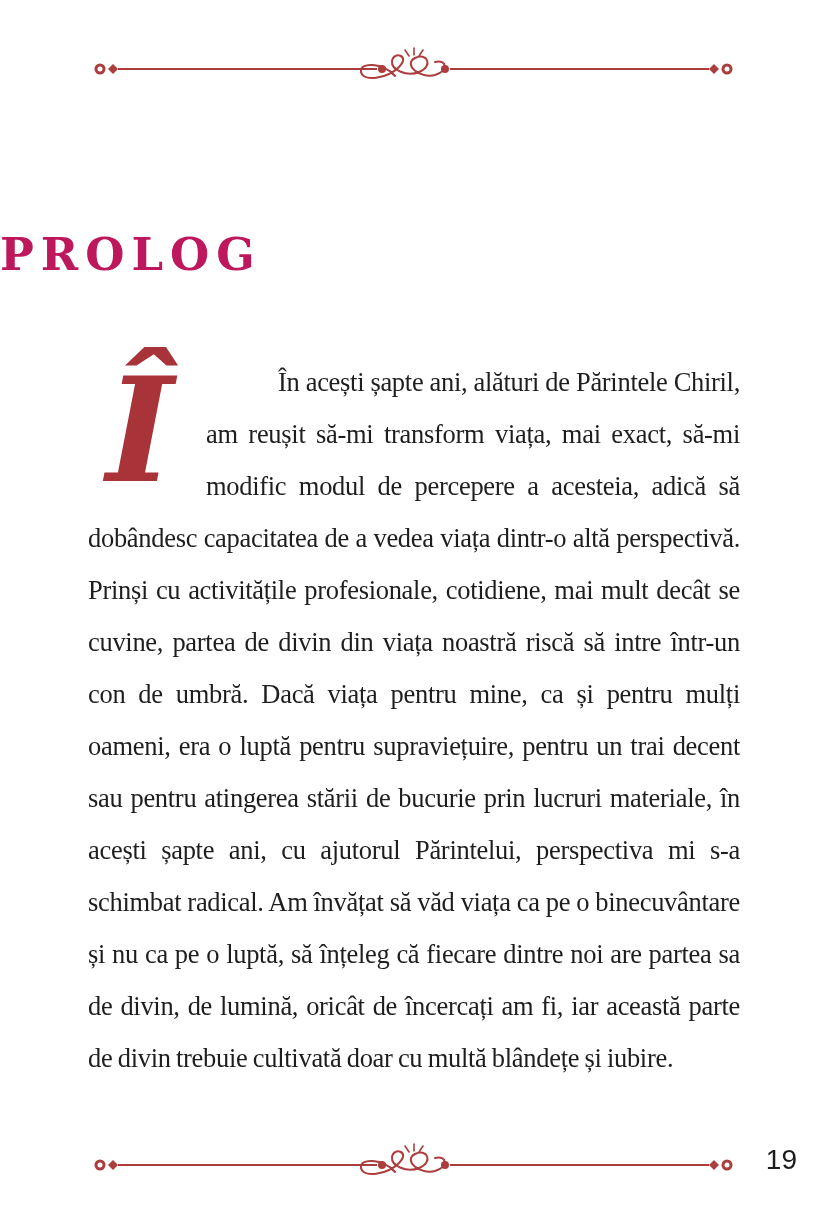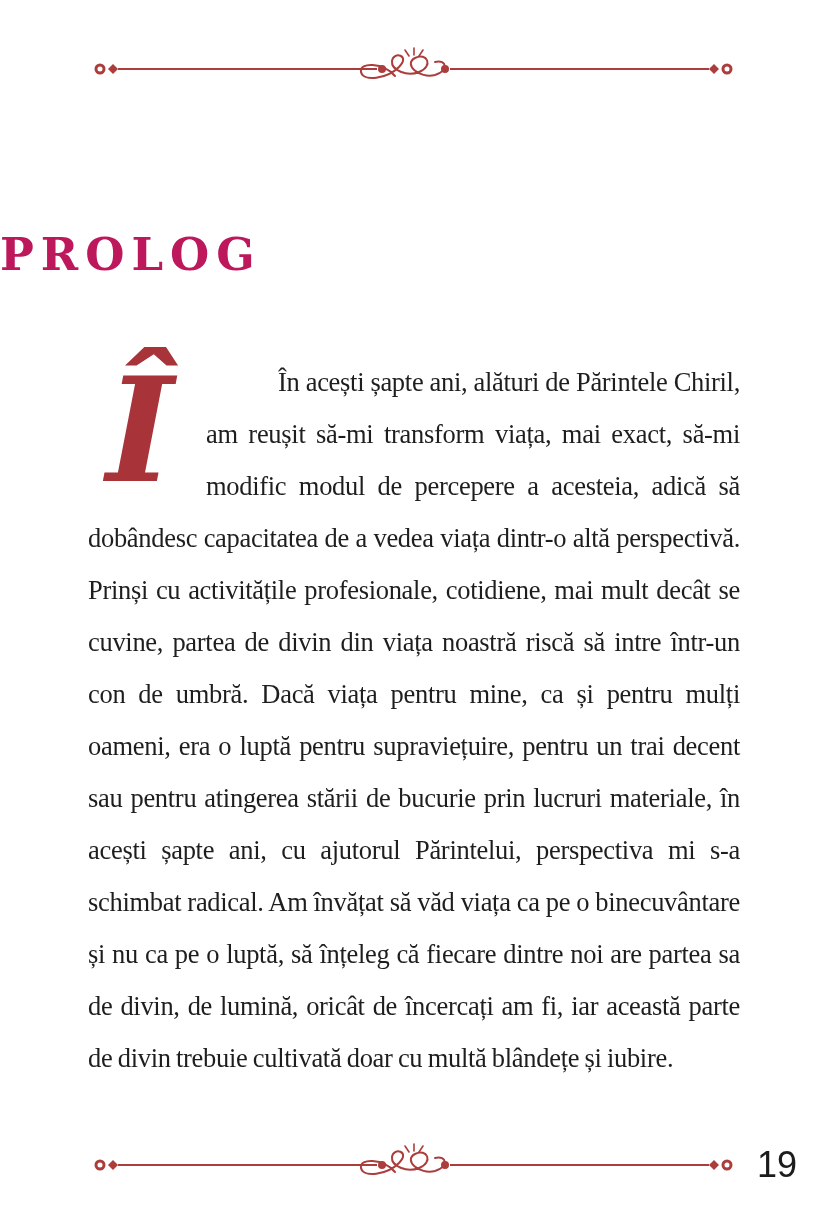--- a/index.html
+++ b/index.html
@@ -63,21 +63,21 @@
     letter-spacing: 0;
     color: #a8343a;
     text-align: center;
     overflow: visible;
   }
   .page-number {
     position: absolute;
     top: 1144px;
     right: 30px;
     font-family: "Liberation Sans", sans-serif;
-    font-size: 36px;
+    font-size: 28px;
     color: #1c1c1c;
   }
 </style>
 </head>
 <body>
 
 <div class="page">
 
   <div class="ornament top">
     <svg viewBox="0 0 645 40" width="645" height="40">

